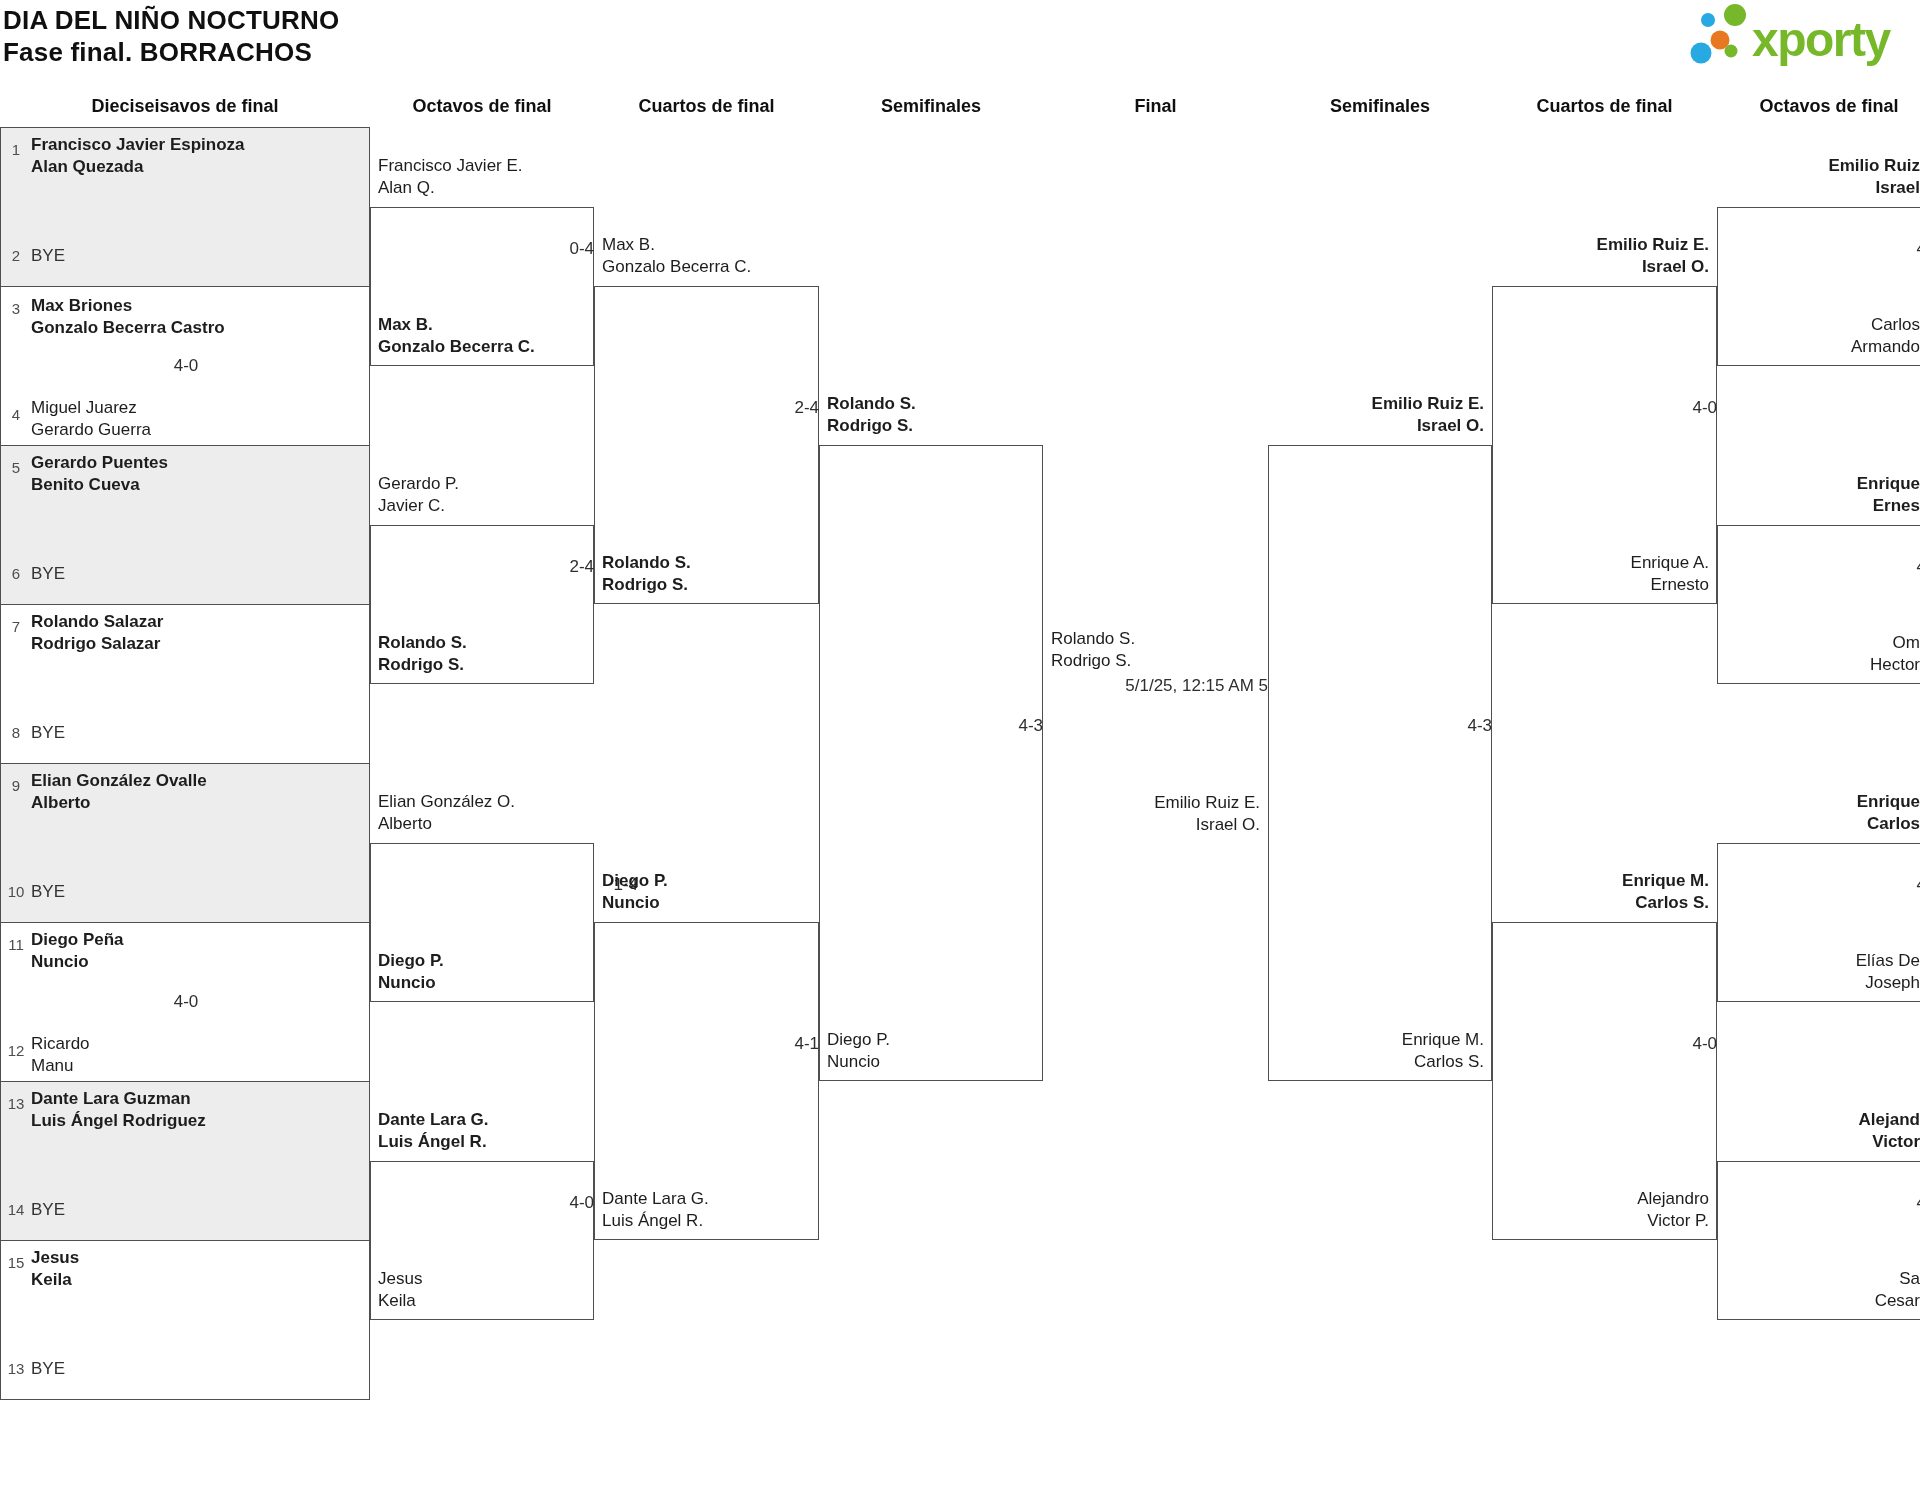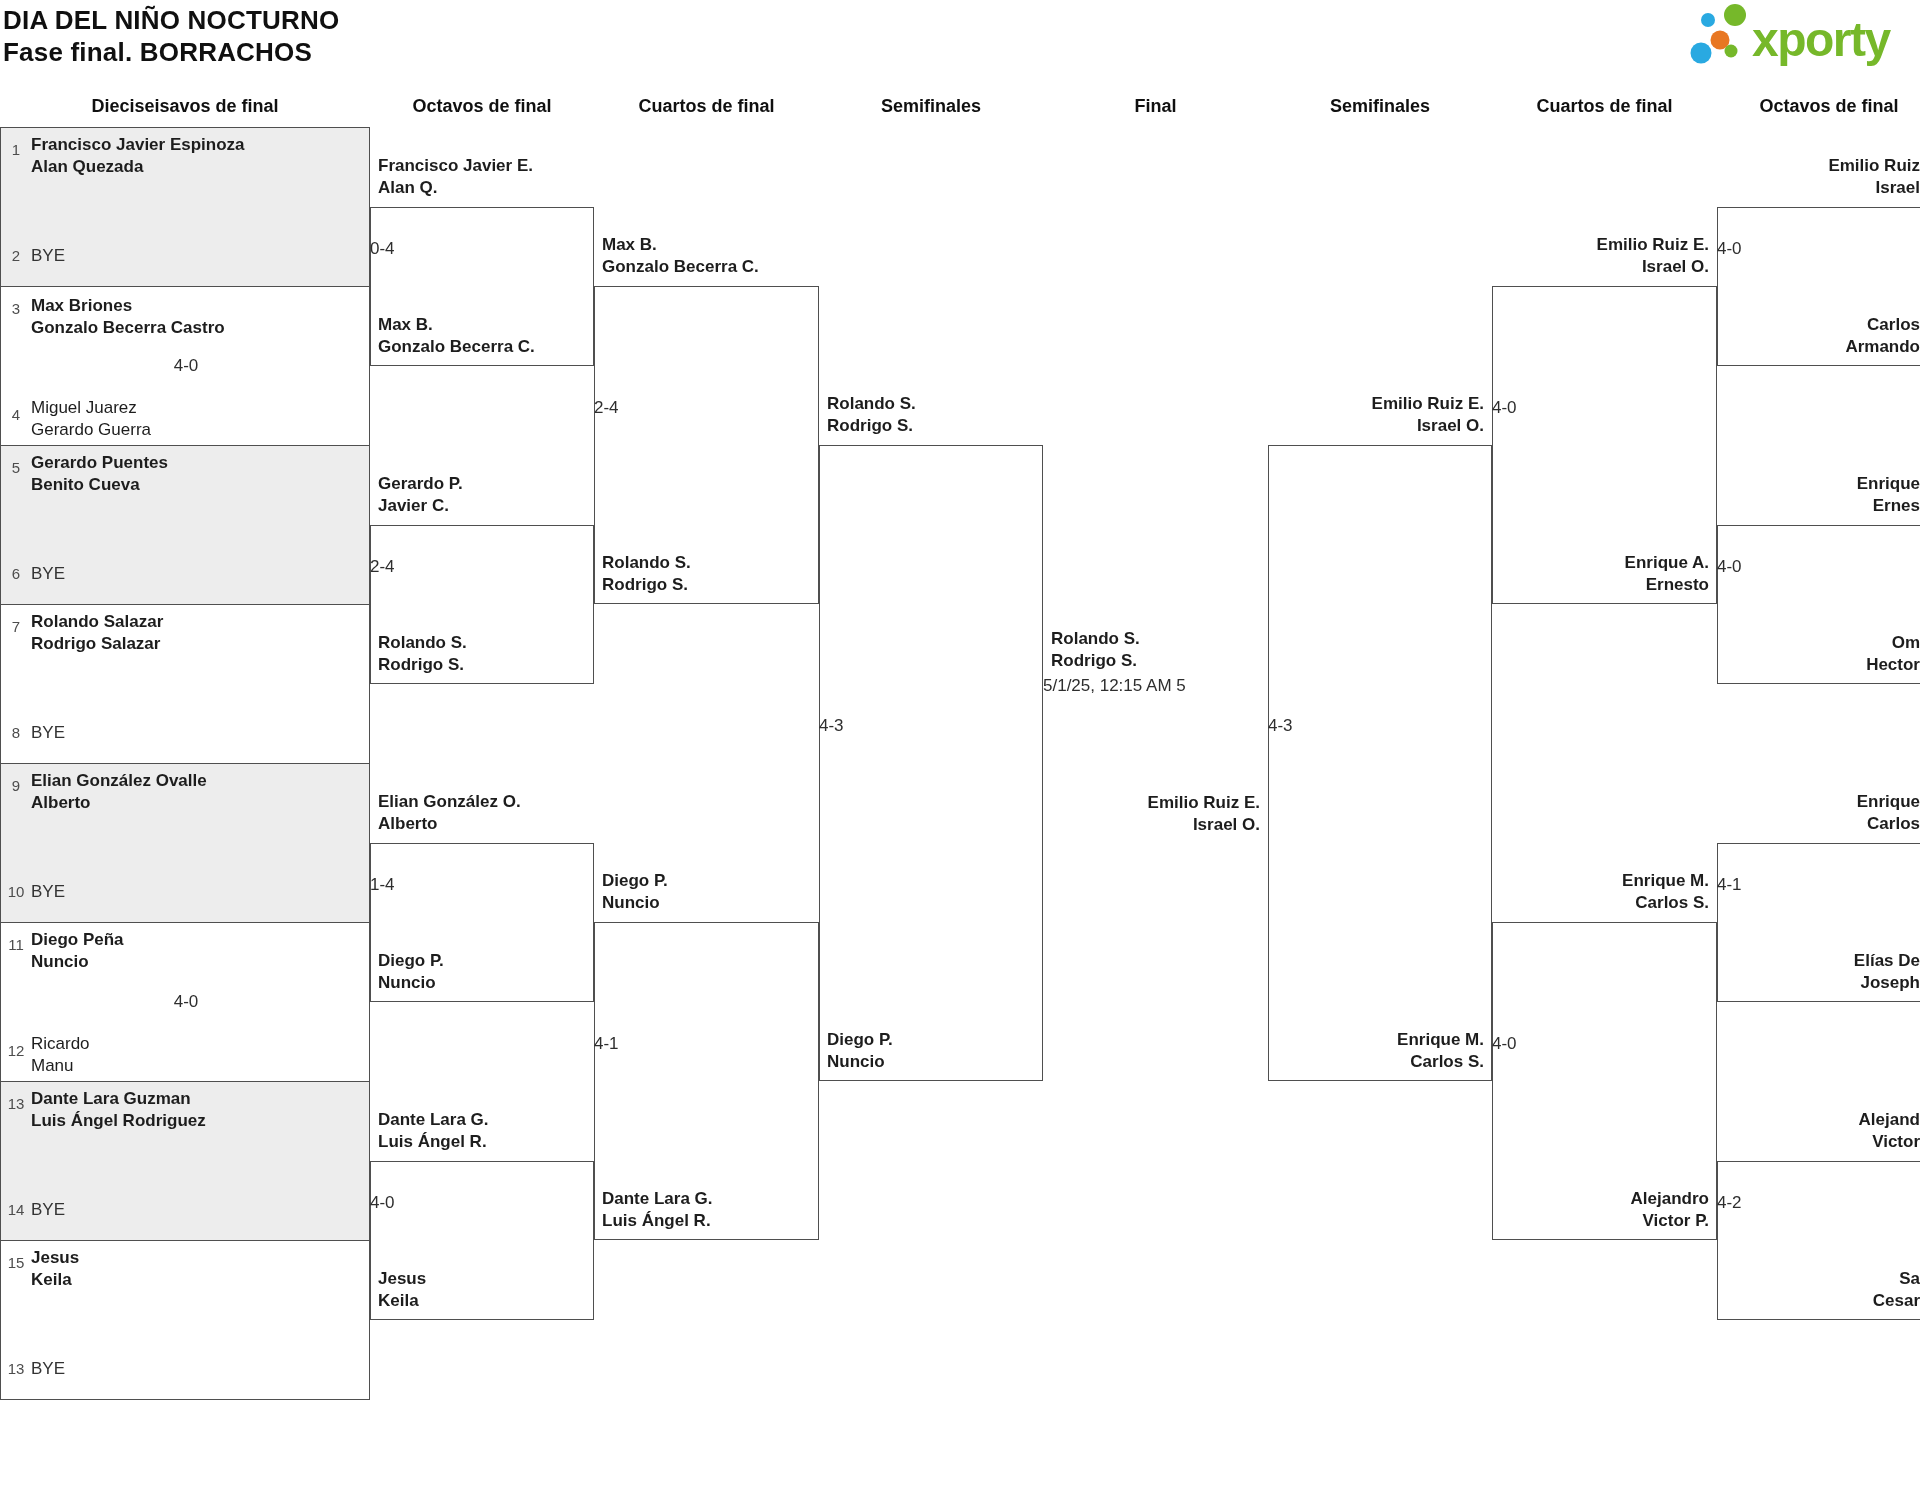--- a/index.html
+++ b/index.html
@@ -10,23 +10,23 @@
   .title{position:absolute;left:3px;top:4px;font-size:26px;line-height:32px;font-weight:700;color:#101010;letter-spacing:0.2px;}
   .logo{position:absolute;left:1686px;top:0;width:230px;height:66px;cursor:pointer;text-align:center;}
   .rh{position:absolute;top:96px;font-size:18px;font-weight:600;text-align:center;color:#101010;}
   .frbox{position:absolute;left:0;width:370px;height:160px;border:1px solid #4f4f4f;box-sizing:border-box;background:#fff;}
   .frbox.shade{background:#ededed;}
   .mbox{position:absolute;border:1px solid #4f4f4f;box-sizing:border-box;background:transparent;}
   .seed{position:absolute;left:4px;width:22px;text-align:center;font-size:15px;color:#4d4d4d;line-height:20px;}
   .nm{position:absolute;left:30px;font-size:17px;line-height:22px;color:#1d1d1d;}
   .bye{position:absolute;left:30px;font-size:17px;line-height:20px;color:#333;}
   .bold{font-weight:700;}
-  .team{position:absolute;font-size:17px;line-height:22px;color:#1d1d1d;white-space:nowrap;font-weight:bold;}
+  .team{position:absolute;font-size:17px;line-height:22px;color:#1d1d1d;white-space:nowrap;}
   .team.r{text-align:right;}
-  .score{position:absolute;text-align:left;font-size:17px;line-height:20px;color:#2e2e2e;}
+  .score{position:absolute;text-align:right;font-size:17px;line-height:20px;color:#2e2e2e;}
   .frscore{position:absolute;left:0;width:370px;text-align:center;font-size:17px;line-height:20px;color:#2e2e2e;}
 </style>
 </head>
 <body>
 
 <div id="canvas">
 
   <div class="title">
     <div>DIA DEL NIÑO NOCTURNO</div>
     <div>Fase final. BORRACHOS</div>

